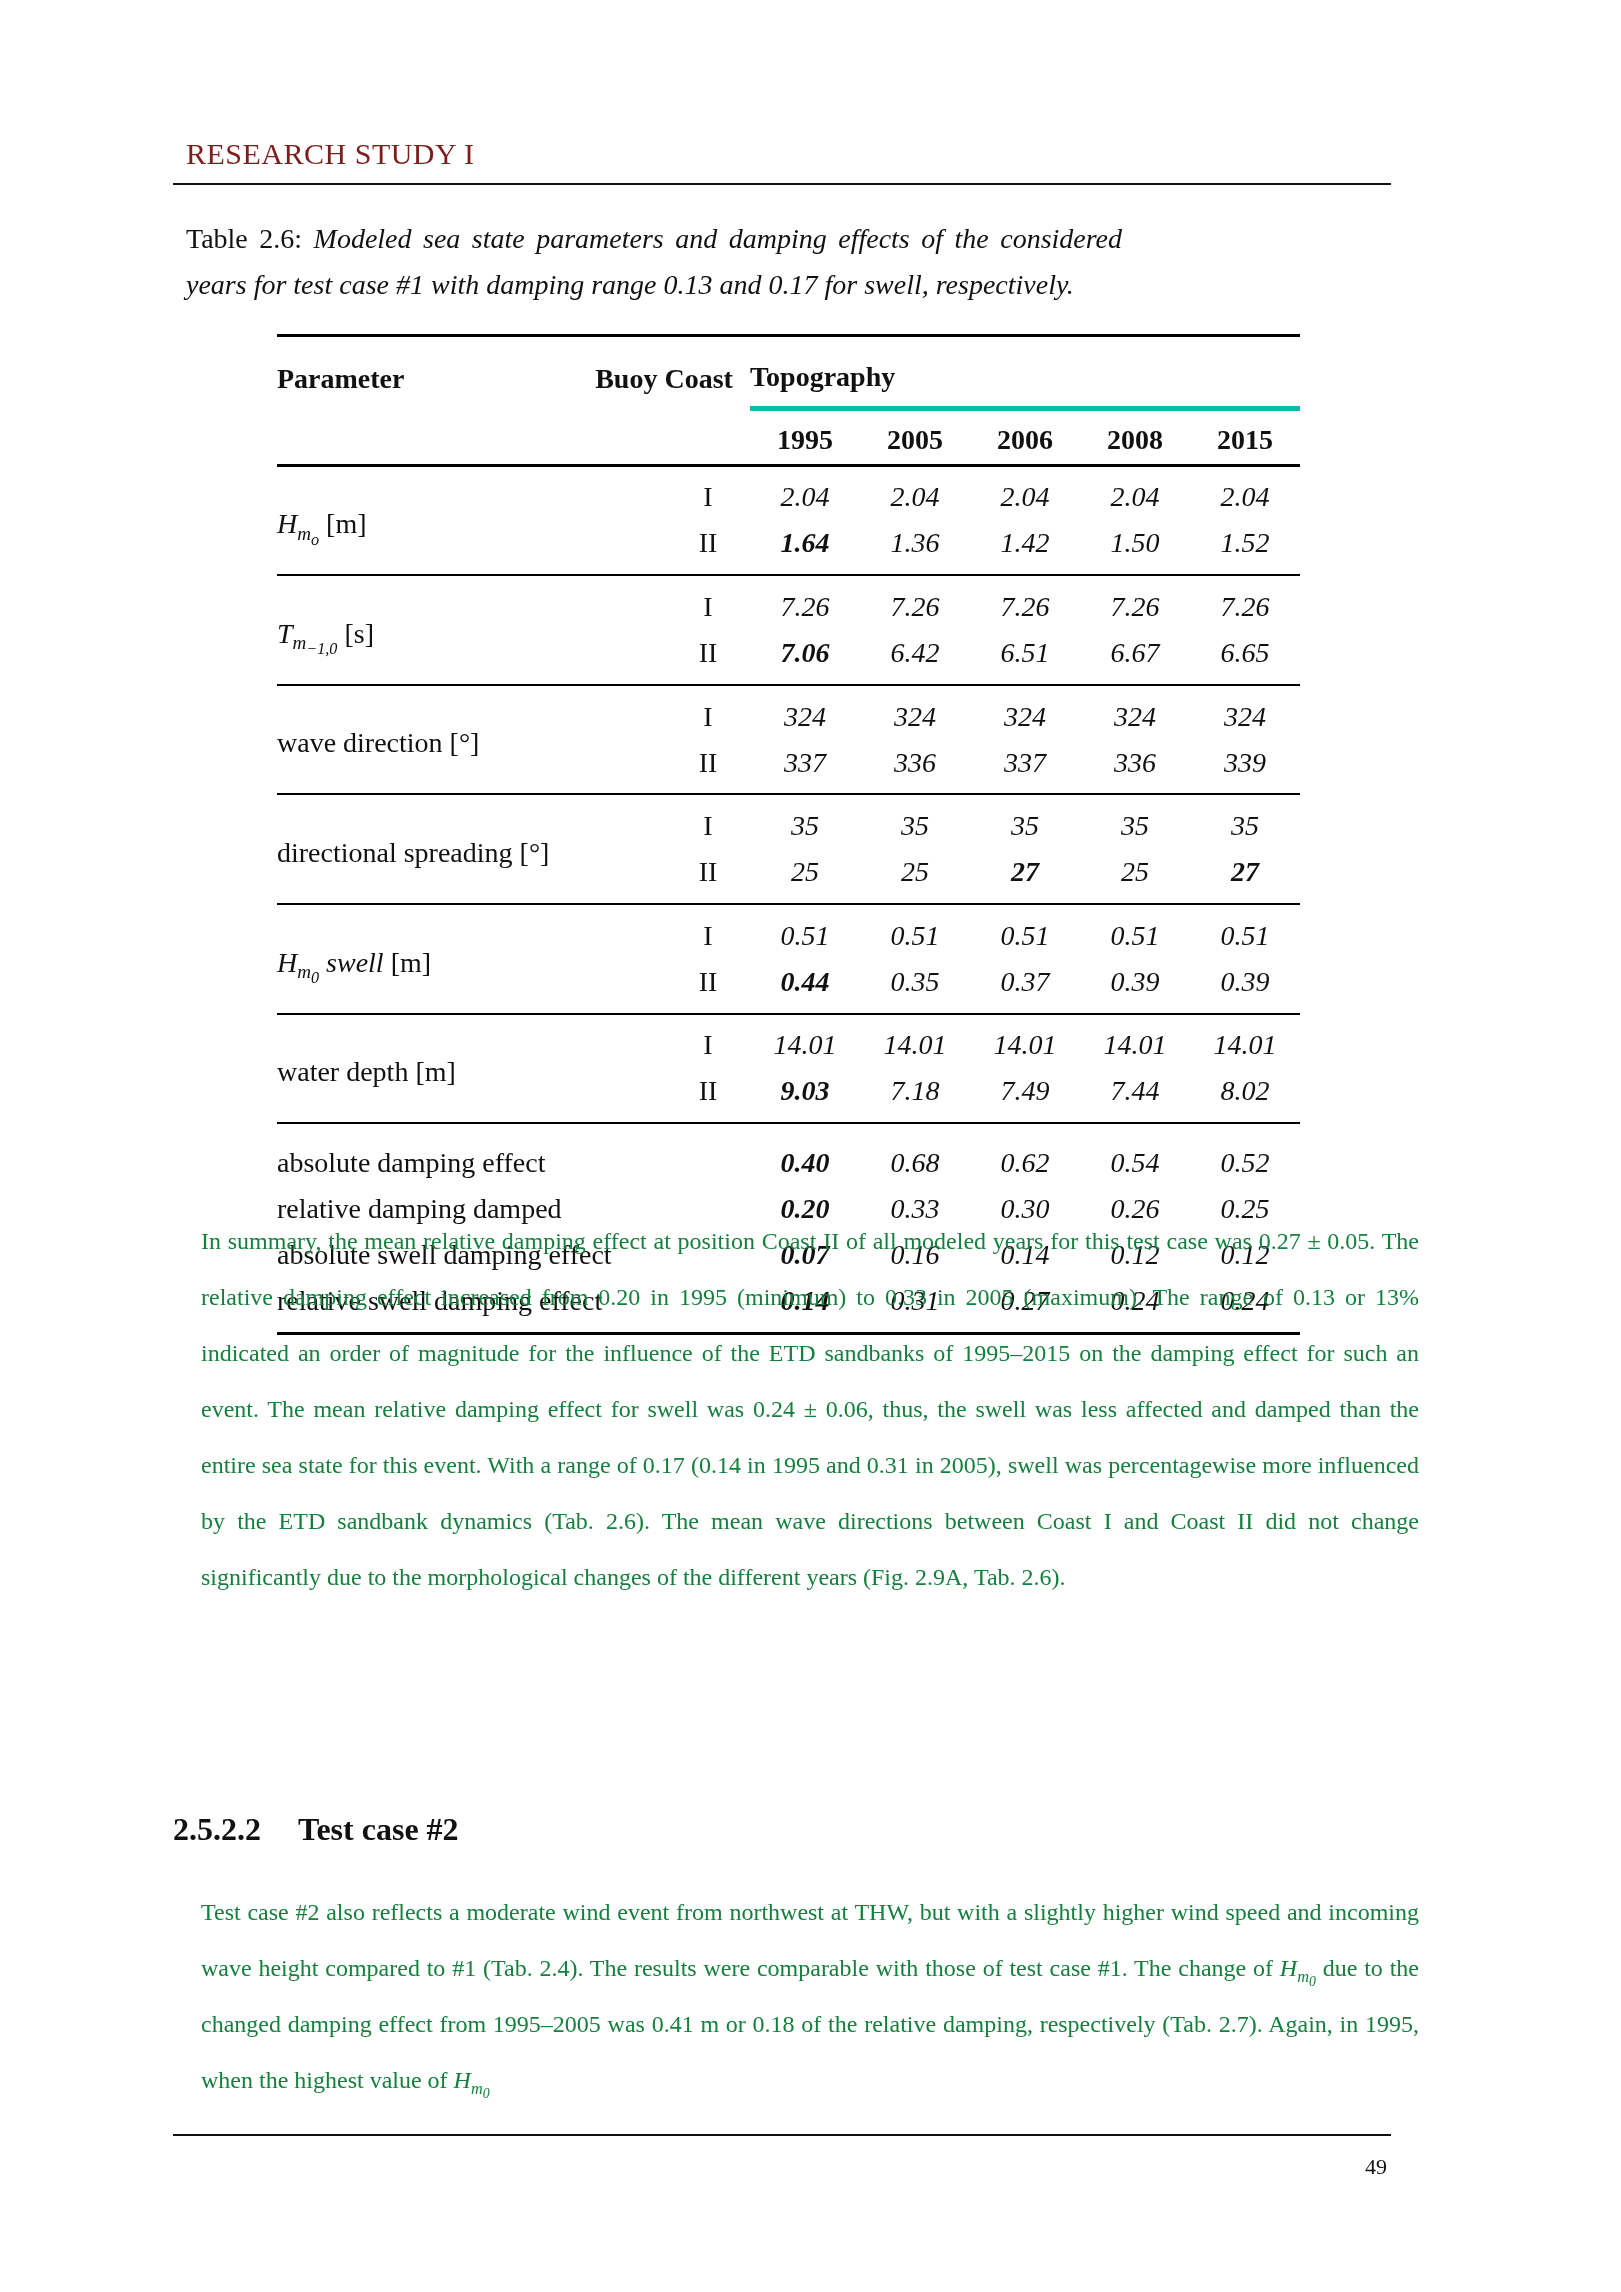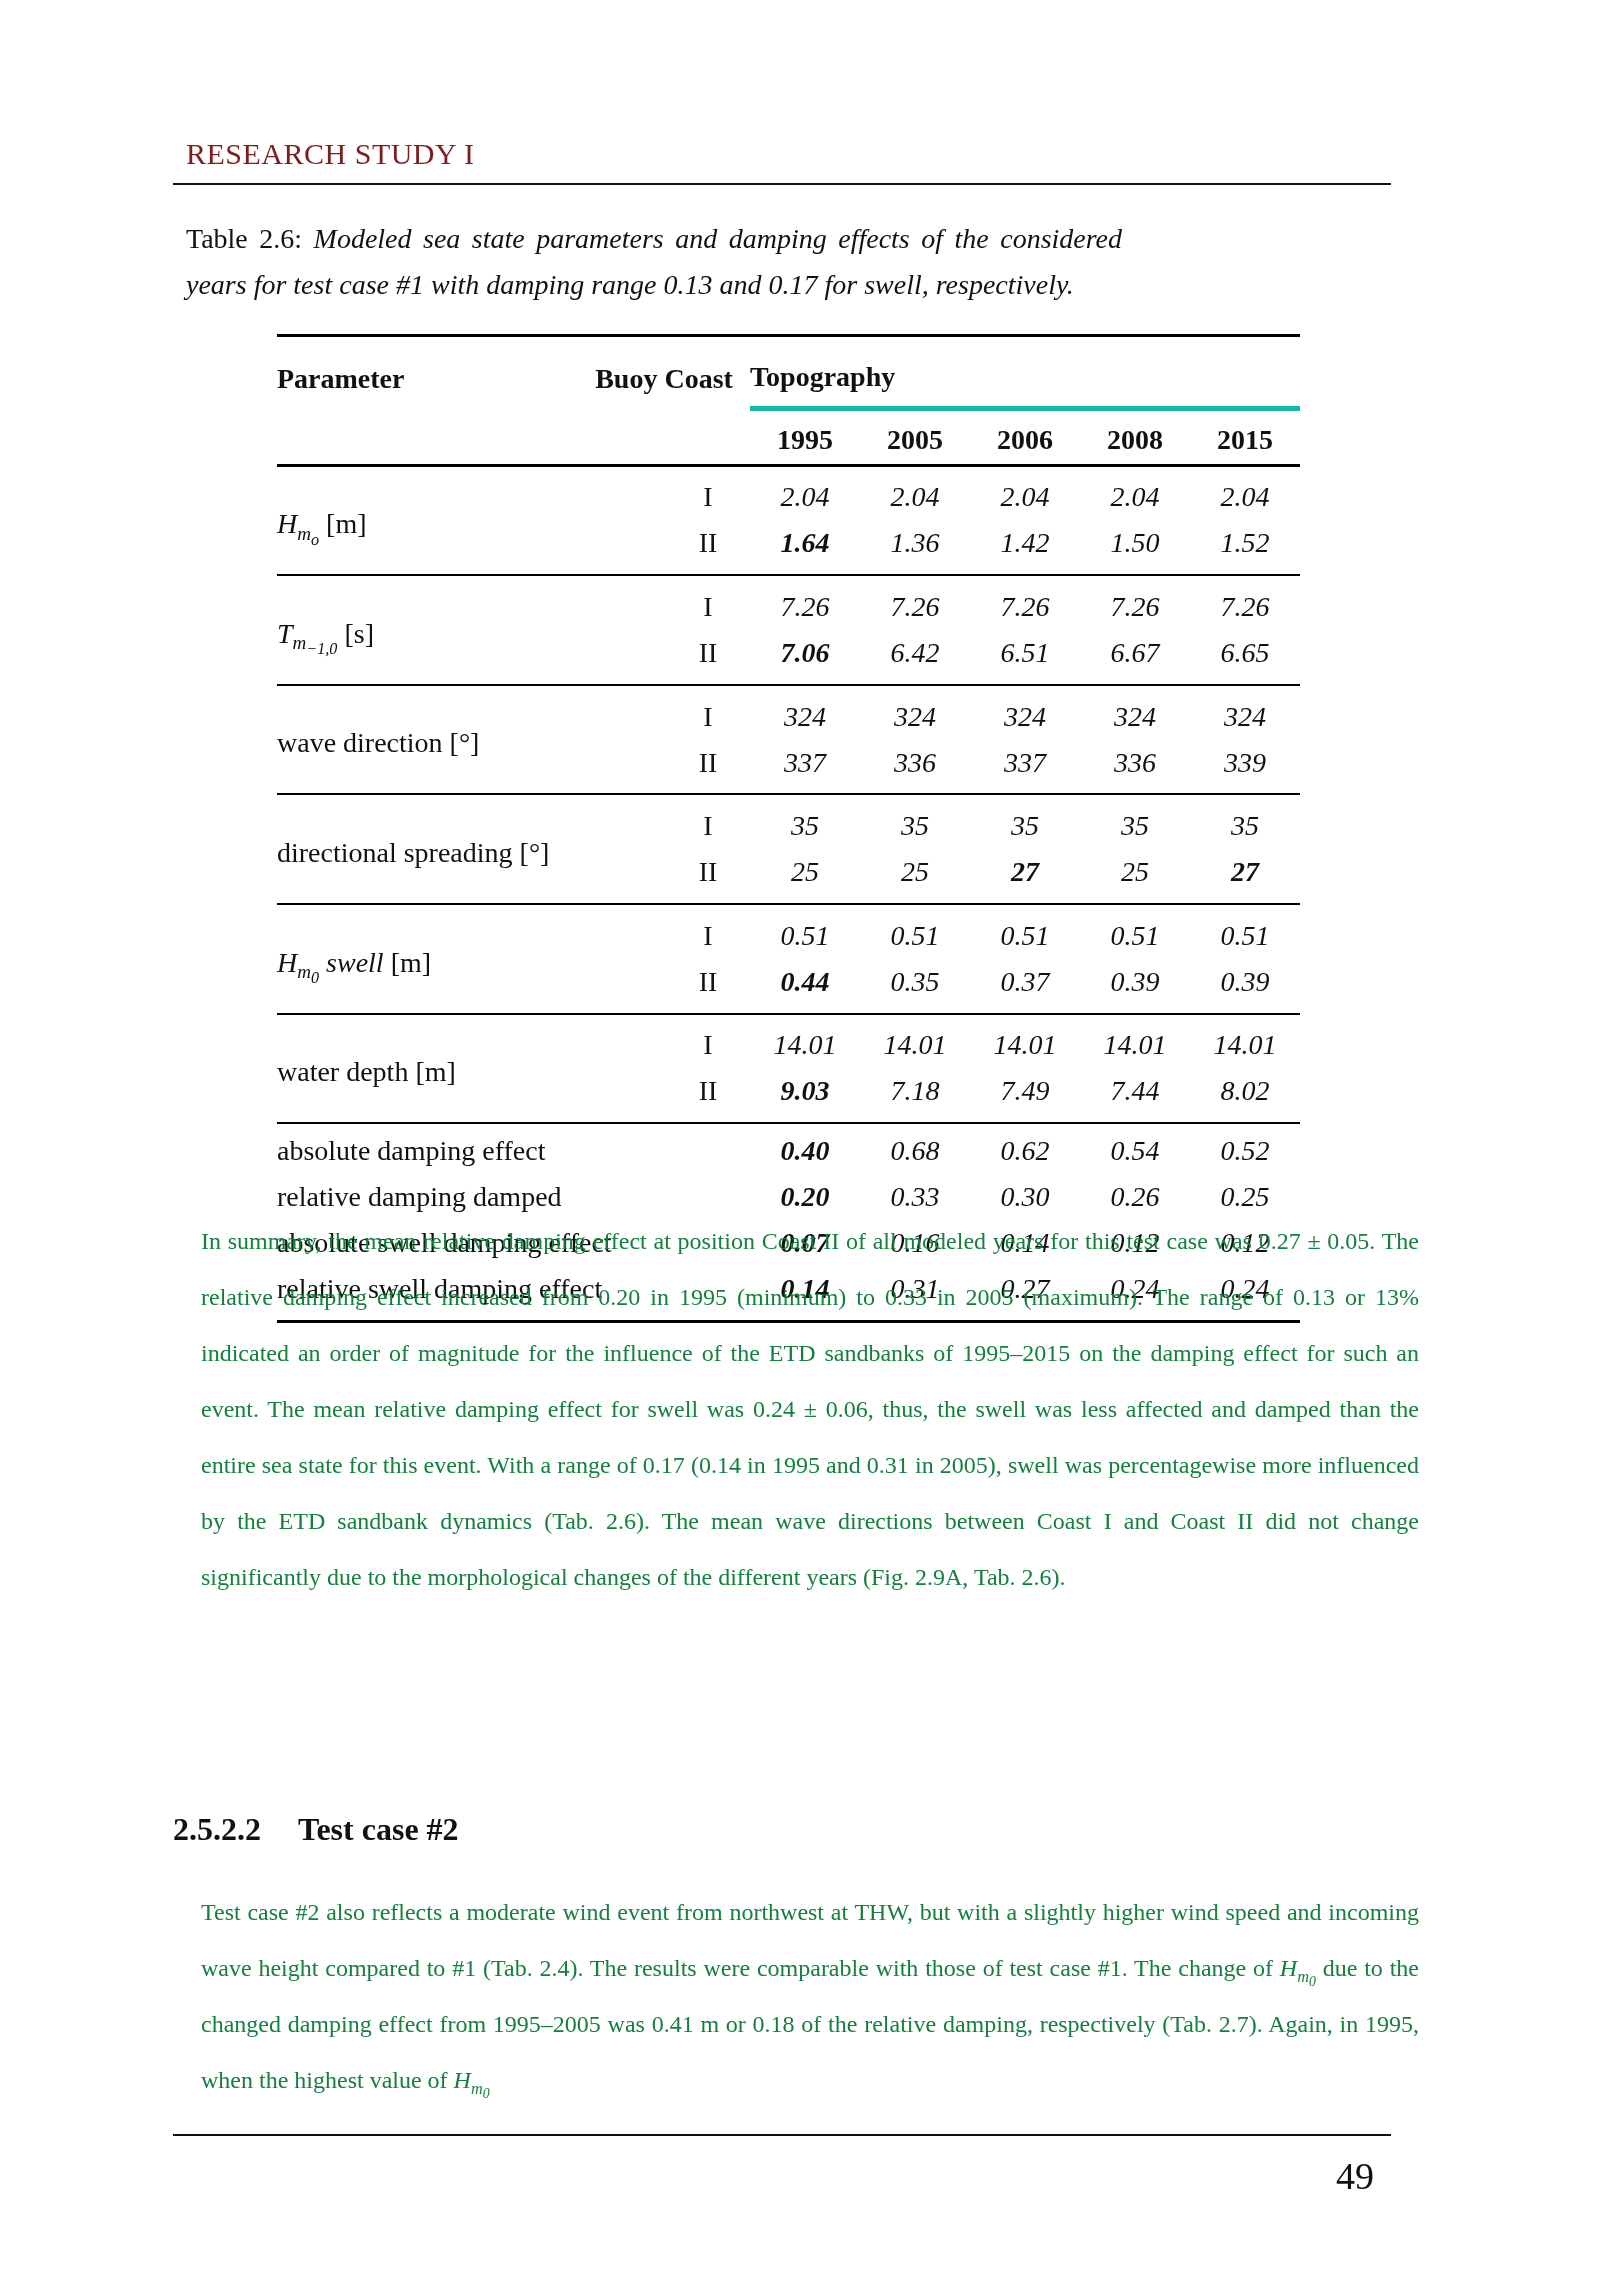--- a/index.html
+++ b/index.html
@@ -34,42 +34,42 @@
   th.th-param{text-align:left;padding-left:11.8px;}
   th.th-buoycoast{text-align:center;}
   th.th-topo{text-align:left;border-bottom:5px solid #14b8a6;padding-bottom:9.8px;}
   tr.h2{border-bottom:3.9px solid #000;}
   tr.h2 th{height:45px;vertical-align:bottom;padding-bottom:7.8px;font-weight:bold;text-align:center;}
   tbody.group{border-bottom:2px solid #000;}
   tbody.damping{border-bottom:3.9px solid #000;}
   tbody td{height:46px;vertical-align:middle;}
   tbody.group tr:first-child td{padding-top:7.8px;}
   tbody.group tr:last-child td{padding-bottom:7.8px;}
-  tbody.damping tr:first-child td{padding-top:4px;}
+  tbody.damping tr:first-child td{padding-top:16px;}
   tbody.damping tr:last-child td{padding-bottom:7.8px;}
   td.param{text-align:left;padding-left:11.8px;margin-left:33px;}
   td.coast{text-align:center;}
   td.val{text-align:center;font-style:italic;}
   td.val.b{font-weight:bold;}
   td.dlabel{text-align:left;padding-left:11.8px;}
   sub{font-size:68%;line-height:0;}
   sub sub{font-size:85%;}
 
   
   .bodytext{font-size:24px;line-height:56px;text-align:justify;color:#15803d;margin-left:28px;}
   .para1{left:173px;top:1213px;width:1218px;}
   .section-head{left:173px;top:1811px;font-size:32px;font-weight:bold;}
   .section-head .sec-title{margin-left:37px;}
   .para2{left:173px;top:1884px;width:1218px;}
   .mathv{white-space:nowrap;}
   .mathv i{font-style:italic;}
 
   
   .foot-rule{left:173px;top:2134px;width:1218px;height:2px;background:#111;}
-  .page-num{left:156px;top:2154px;width:1218px;text-align:right;font-size:38px;}
+  .page-num{left:169px;top:2154px;width:1218px;text-align:right;font-size:22px;}
 </style>
 </head>
 <body>
 
 <div class="abs run-head">RESEARCH STUDY I</div>
 <div class="abs head-rule"></div>
 
 <div class="abs caption">
   <span class="cap-label">Table 2.6:</span>
   <span class="cap-text"> <span>Modeled sea state parameters and damping effects of the considered years for test case #1 with damping range 0.13 and 0.17 for swell, respectively.</span></span>

